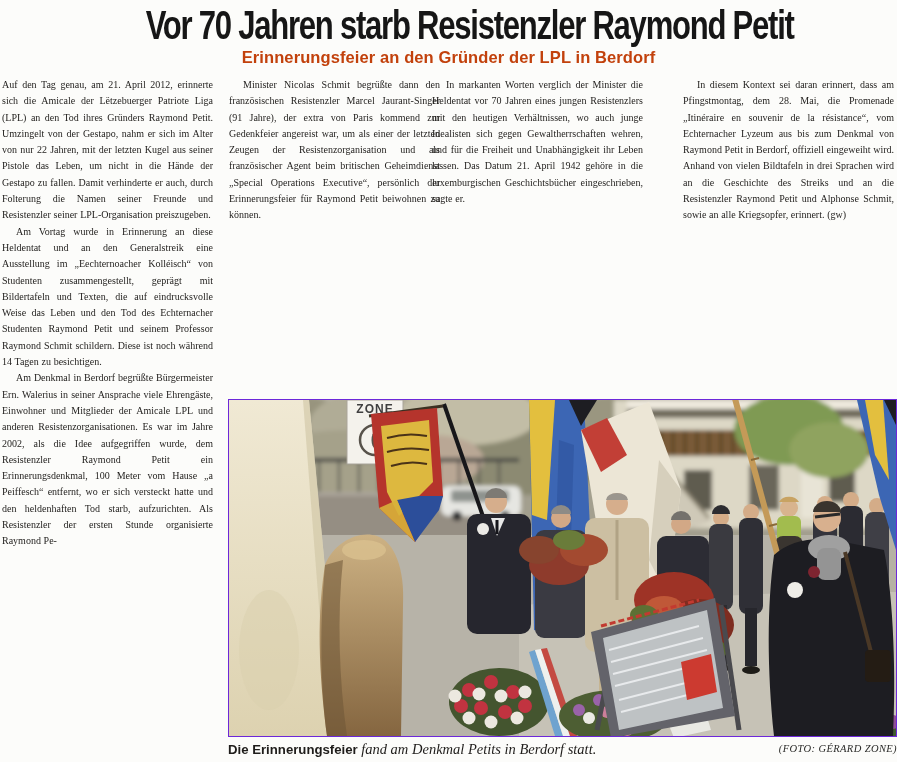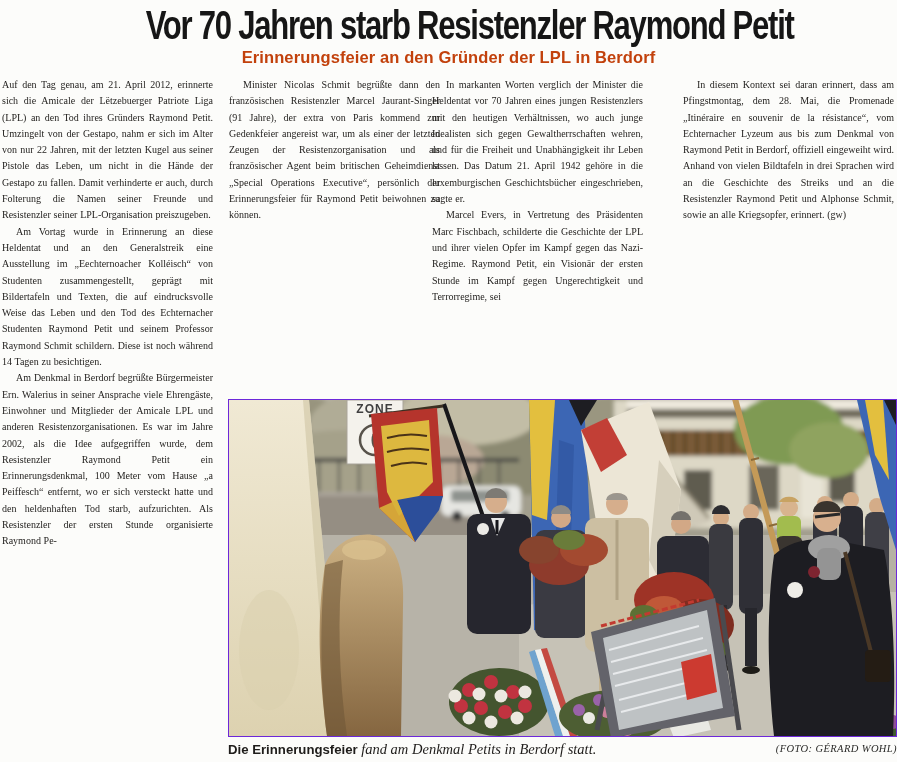--- a/index.html
+++ b/index.html
@@ -43,21 +43,20 @@
     <p>Am Vortag wurde in Erinnerung an diese Heldentat und an den Generalstreik eine Ausstellung im „Eechternoacher Kolléisch“ von Studenten zusammengestellt, geprägt mit Bildertafeln und Texten, die auf eindrucksvolle Weise das Leben und den Tod des Echternacher Studenten Raymond Petit und seinem Professor Raymond Schmit schildern. Diese ist noch während 14 Tagen zu besichtigen.</p>
     <p>Am Denkmal in Berdorf begrüßte Bürgermeister Ern. Walerius in seiner Ansprache viele Ehrengäste, Einwohner und Mitglieder der Amicale LPL und anderen Resistenzorganisationen. Es war im Jahre 2002, als die Idee aufgegriffen wurde, dem Resistenzler Raymond Petit ein Erinnerungsdenkmal, 100 Meter vom Hause „a Peiffesch“ entfernt, wo er sich versteckt hatte und den heldenhaften Tod starb, aufzurichten. Als Resistenzler der ersten Stunde organisierte Raymond Pe-</p>
   </div>
 
   <div class="col" id="col2">
     <p>Minister Nicolas Schmit begrüßte dann den französischen Resistenzler Marcel Jaurant-Singer (91 Jahre), der extra von Paris kommend zur Gedenkfeier angereist war, um als einer der letzten Zeugen der Resistenzorganisation und als französischer Agent beim britischen Geheimdienst „Special Operations Executive“, persönlich der Erinnerungsfeier für Raymond Petit beiwohnen zu können.</p>
   </div>
 
   <div class="col" id="col3">
     <p>In markanten Worten verglich der Minister die Heldentat vor 70 Jahren eines jungen Resistenzlers mit den heutigen Verhältnissen, wo auch junge Idealisten sich gegen Gewaltherrschaften wehren, und für die Freiheit und Unabhängigkeit ihr Leben lassen. Das Datum 21. April 1942 gehöre in die luxemburgischen Geschichtsbücher eingeschrieben, sagte er.</p>
-    <p>Marcel Evers, in Vertretung des Präsidenten Marc Fischbach, schilderte die Geschichte der LPL und ihrer vielen Opfer im Kampf gegen das Nazi-Regime. Raymond Petit, ein Visionär der ersten Stunde im Kampf gegen Ungerechtigkeit und Terrorregime, sei</p>
   </div>
 
   <div class="col" id="col4">
     <p>In diesem Kontext sei daran erinnert, dass am Pfingstmontag, dem 28. Mai, die Promenade „Itinéraire en souvenir de la résistance“, vom Echternacher Lyzeum aus bis zum Denkmal von Raymond Petit in Berdorf, offiziell eingeweiht wird. Anhand von vielen Bildtafeln in drei Sprachen wird an die Geschichte des Streiks und an die Resistenzler Raymond Petit und Alphonse Schmit, sowie an alle Kriegsopfer, erinnert. (gw)</p>
   </div>
 
   <div class="photo">
     <svg width="667" height="336" viewBox="0 0 667 336" xmlns="http://www.w3.org/2000/svg">
       <defs>
         <linearGradient id="wallGrad" x1="0" y1="0" x2="0" y2="1">
@@ -293,16 +292,16 @@
         <circle cx="566" cy="190" r="8" fill="#efede8"></circle>
         <line x1="616" y1="152" x2="642" y2="252" stroke="#4a3826" stroke-width="4"></line>
         <rect x="636" y="250" width="26" height="32" rx="4" fill="#241c14"></rect>
       </g>
     </svg>
   </div>
 
   <div class="caption">
     <span class="cap-lead">Die Erinnerungsfeier</span>
     <span class="cap-text">fand am Denkmal Petits in Berdorf statt.</span>
-    <span class="cap-credit">(FOTO: GÉRARD WOHL)</span>
+    <span class="cap-credit">(FOTO: GÉRARD ZONE)</span>
   </div>
 
 </div>
 
 </body></html>

